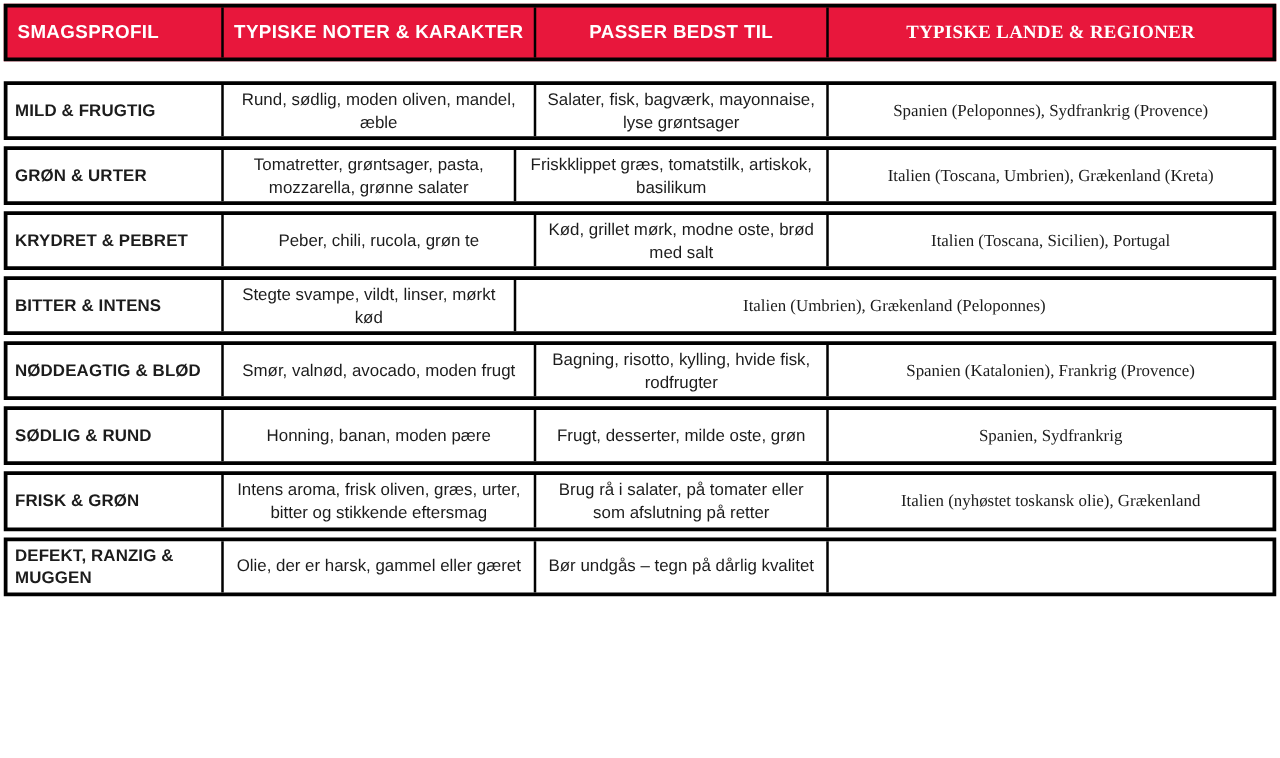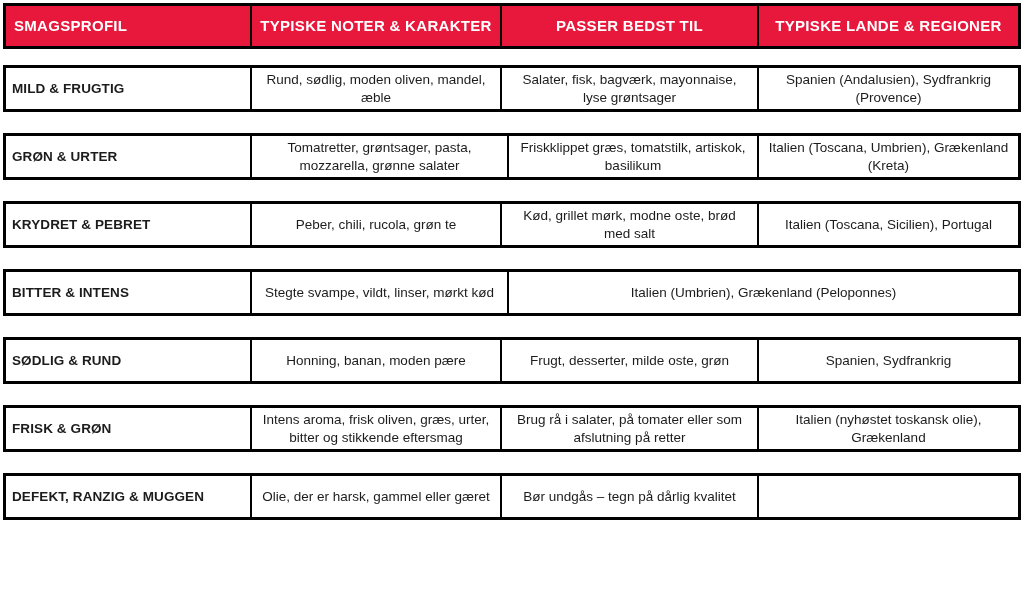--- a/index.html
+++ b/index.html
@@ -24,56 +24,56 @@
     letter-spacing:.3px; border-right:2px solid var(--border);
     text-align:center; line-height:1.1; padding:0 4px;
   }
   .header-cell:last-child{ border-right:none; }
   .header-cell.col1{ justify-content:flex-start; padding-left:8px; }
 
   .rows-container{ margin-top:16px; }
   .row{
     display:flex; min-height:47px;
     border:3px solid var(--border);
-    margin-bottom:21px; background:#ffffff;
+    margin-bottom:5px; background:#ffffff;
   }
   .row:last-child{ margin-bottom:0; }
   .cell{
     display:flex; align-items:center; justify-content:center;
     font-size:13.5px; line-height:1.3; text-align:center;
     border-right:2px solid var(--border); padding:3px 8px;
   }
   .cell:last-child{ border-right:none; }
   .cell.profile{
     justify-content:flex-start; text-align:left;
     font-weight:bold; font-size:13.5px; letter-spacing:.1px; padding-left:6px;
   }
-  .col1{ width:246px; }
+  .col1{ width:173px; }
   .col2{ width:250px; }
-  .col3{ width:257px; }
-  .col4{ flex:1; }
+  .col3{ width:234px; }
+  .col4{ flex:1;font-family:Liberation Serif, serif; }
 </style>
 </head>
 <body>
 
 <div class="table-wrap">
 
   <div class="header-row">
     <div class="header-cell col1">SMAGSPROFIL</div>
     <div class="header-cell col2">TYPISKE NOTER &amp; KARAKTER</div>
     <div class="header-cell col3">PASSER BEDST TIL</div>
     <div class="header-cell col4">TYPISKE LANDE &amp; REGIONER</div>
   </div>
 
   <div class="rows-container" id="rows">
   <div class="row">
     <div class="cell col1 profile">MILD &amp; FRUGTIG</div>
     <div class="cell col2">Rund, sødlig, moden oliven, mandel, æble</div>
     <div class="cell col3">Salater, fisk, bagværk, mayonnaise, lyse grøntsager</div>
-    <div class="cell col4">Spanien (Andalusien), Sydfrankrig (Provence)</div>
+    <div class="cell col4">Spanien (Peloponnes), Sydfrankrig (Provence)</div>
   </div>
 
   <div class="row">
     <div class="cell col1 profile">GRØN &amp; URTER</div>
     <div class="cell col3">Tomatretter, grøntsager, pasta, mozzarella, grønne salater</div>
     <div class="cell col2">Friskklippet græs, tomatstilk, artiskok, basilikum</div>
     <div class="cell col4">Italien (Toscana, Umbrien), Grækenland (Kreta)</div>
   </div>
 
   <div class="row">
@@ -82,20 +82,26 @@
     <div class="cell col3">Kød, grillet mørk, modne oste, brød med salt</div>
     <div class="cell col4">Italien (Toscana, Sicilien), Portugal</div>
   </div>
 
   <div class="row">
     <div class="cell col1 profile">BITTER &amp; INTENS</div>
     <div class="cell col3">Stegte svampe, vildt, linser, mørkt kød</div>
     <div class="cell col4">Italien (Umbrien), Grækenland (Peloponnes)</div>
   </div>
 
+  <div class="row">
+    <div class="cell col1 profile">NØDDEAGTIG &amp; BLØD</div>
+    <div class="cell col2">Smør, valnød, avocado, moden frugt</div>
+    <div class="cell col3">Bagning, risotto, kylling, hvide fisk, rodfrugter</div>
+    <div class="cell col4">Spanien (Katalonien), Frankrig (Provence)</div>
+  </div>
 
   <div class="row">
     <div class="cell col1 profile">SØDLIG &amp; RUND</div>
     <div class="cell col2">Honning, banan, moden pære</div>
     <div class="cell col3">Frugt, desserter, milde oste, grøn</div>
     <div class="cell col4">Spanien, Sydfrankrig</div>
   </div>
 
   <div class="row">
     <div class="cell col1 profile">FRISK &amp; GRØN</div>

